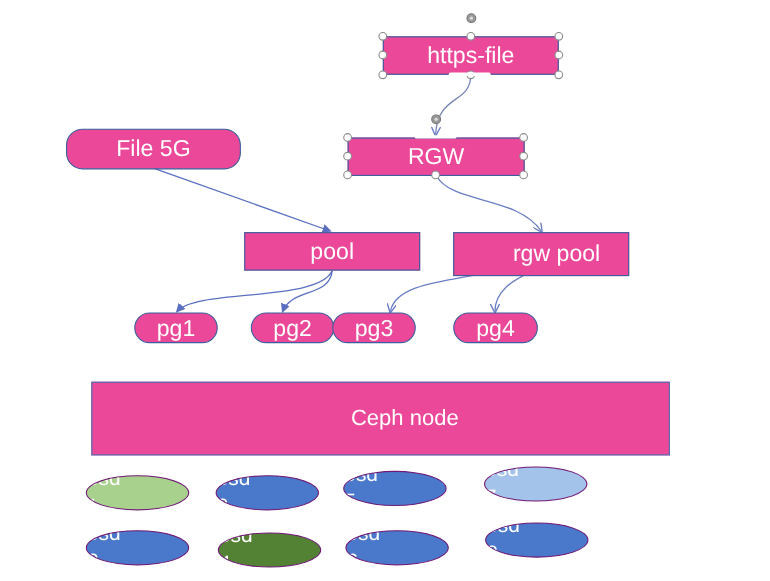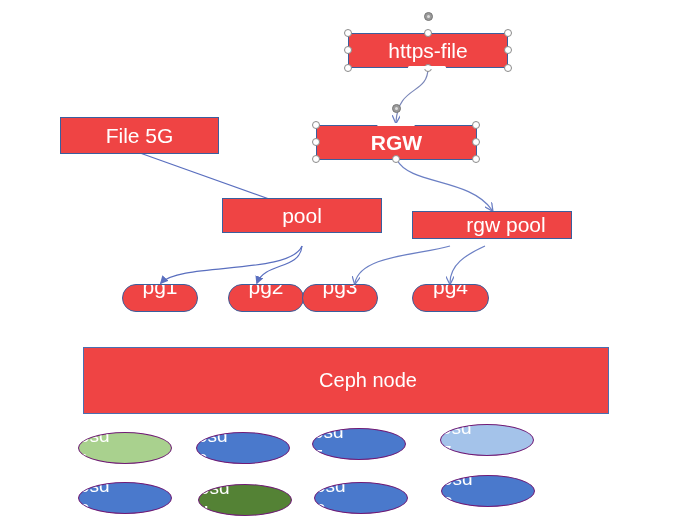--- a/index.html
+++ b/index.html
@@ -1,18 +1,18 @@
 <!DOCTYPE html>
 <html><head>
 <meta charset="utf-8">
 <style>
   html, body { margin:0; padding:0; background:#ffffff; }
   body { width:700px; height:528px; position:relative; overflow:hidden; font-family:"Liberation Sans", sans-serif; }
-  .box { position:absolute; background:#ef4444; border:1px solid #3a5f9e; color:#fff; display:flex; align-items:center; justify-content:center; box-sizing:border-box; font-size:21px; overflow:hidden; }
-  .pg { font-size:21px; align-items:flex-end; line-height:1; padding-bottom:16px;border-radius:14px; }
+  .box { position:absolute; background:#ec4899; border:1px solid #3a5f9e; color:#fff; display:flex; align-items:center; justify-content:center; box-sizing:border-box; font-size:21px; overflow:hidden; }
+  .pg { font-size:21px; align-items:flex-end; line-height:1; padding-bottom:4px;border-radius:14px; }
   .pg span { display:block; margin-bottom:-2px; }
   .ceph { font-size:20px; border-color:#4a6fb0;padding-left:44px; }
   svg.links { position:absolute; left:0; top:0; }
   .handle { position:absolute; width:8px; height:8px; border-radius:50%; background:#fff; border:1px solid #8a8a8a; box-sizing:border-box; }
   .rot { position:absolute; width:9px; height:9px; border-radius:50%; background:#9a9a9a; border:1px solid #777; box-sizing:border-box; }
   .rot::after { content:""; position:absolute; left:2px; top:2px; width:3px; height:3px; border-radius:50%; background:#ddd; }
   .bar { position:absolute; height:3px; background:#fff; border-radius:2px; }
   .osd { position:absolute; width:94px; height:32px; border-radius:50%; border:1px solid #701a75; box-sizing:border-box; overflow:hidden; color:#fff; text-align:left; font-size:19px; line-height:22px; }
   .osd .t { position:absolute; left:0; right:0; top:-8px; }
   .osd .n { position:absolute; left:0; right:0; top:17px; }
@@ -45,42 +45,42 @@
 <div class="handle" style="left:344px;top:29px;"></div>
 <div class="handle" style="left:424px;top:29px;"></div>
 <div class="handle" style="left:504px;top:29px;"></div>
 <div class="handle" style="left:344px;top:46px;"></div>
 <div class="handle" style="left:504px;top:46px;"></div>
 <div class="handle" style="left:344px;top:64px;"></div>
 <div class="handle" style="left:424px;top:64px;"></div>
 <div class="handle" style="left:504px;top:64px;"></div>
 <div class="bar" style="left:408px;top:66px;width:38px;"></div>
 
-<div class="box" style="left:316px;top:125px;width:161px;height:35px;font-weight:bold;">
+<div class="box" style="left:316px;top:125px;width:161px;height:35px;">
   <span>RGW</span>
 </div>
 <div class="rot" style="left:392px;top:104px;"></div>
 <div class="bar" style="left:377px;top:123px;width:38px;"></div>
 <div class="handle" style="left:312px;top:121px;"></div>
 <div class="handle" style="left:472px;top:121px;"></div>
 <div class="handle" style="left:312px;top:138px;"></div>
 <div class="handle" style="left:472px;top:138px;"></div>
 <div class="handle" style="left:312px;top:155px;"></div>
 <div class="handle" style="left:392px;top:155px;"></div>
 <div class="handle" style="left:472px;top:155px;"></div>
 
-<div class="box" style="left:60px;top:117px;width:159px;height:37px;">
+<div class="box" style="left:60px;top:117px;width:159px;height:37px;border-radius:15px;">
   <span>File 5G</span>
 </div>
 
-<div class="box" style="left:222px;top:198px;width:160px;height:35px;">
+<div class="box" style="left:222px;top:211px;width:160px;height:35px;">
   <span>pool</span>
 </div>
 
-<div class="box" style="left:412px;top:211px;width:160px;height:28px;padding-left:28px;">
+<div class="box" style="left:412px;top:211px;width:160px;height:40px;padding-left:28px;">
   <span>rgw pool</span>
 </div>
 
 <div class="box pg" style="left:122px;top:284px;width:76px;height:28px;">
   <span>pg1</span>
 </div>
 <div class="box pg" style="left:228px;top:284px;width:76px;height:28px;">
   <span>pg2</span>
 </div>
 <div class="box pg" style="left:302px;top:284px;width:76px;height:28px;">

